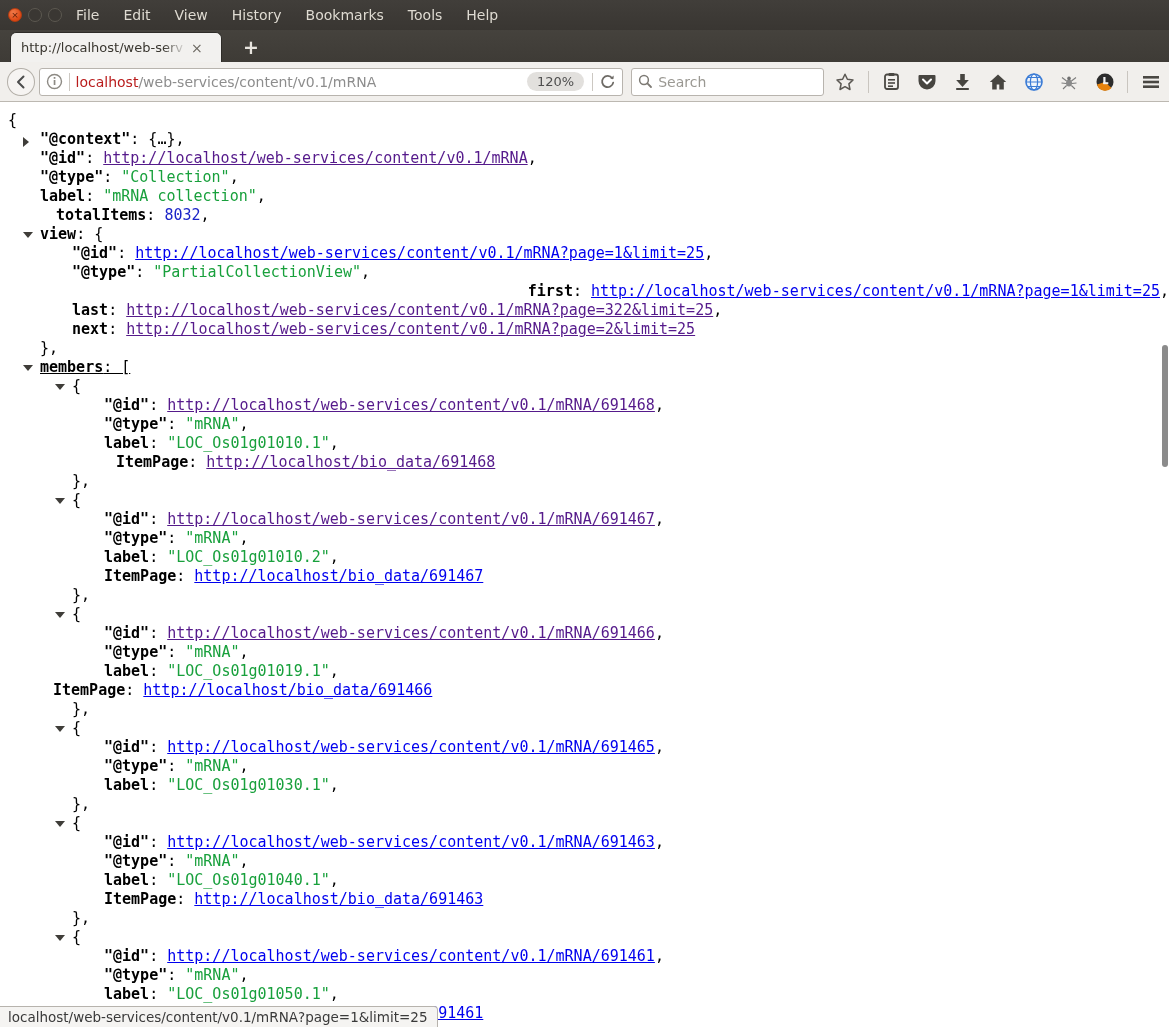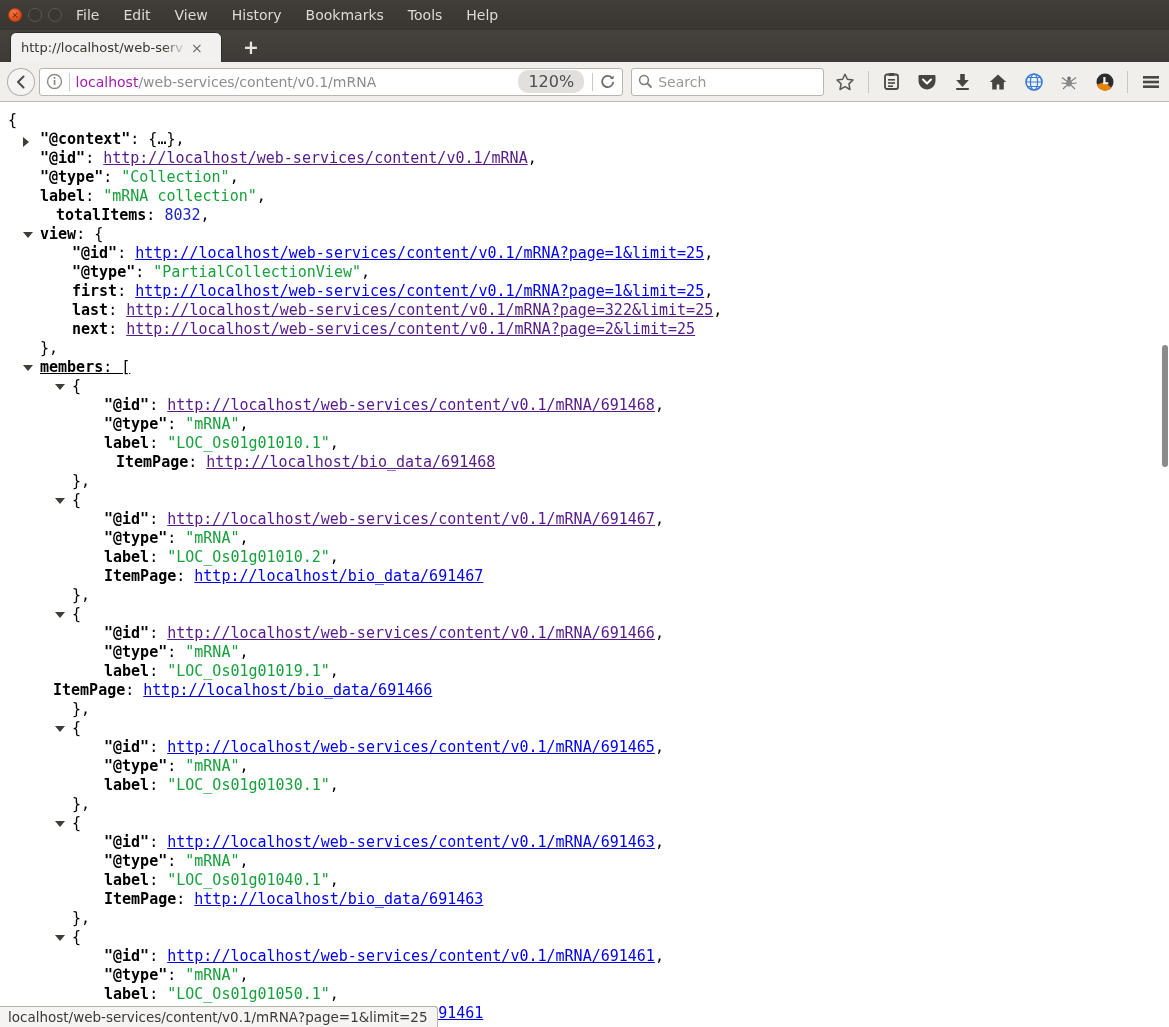--- a/index.html
+++ b/index.html
@@ -35,23 +35,23 @@
   
   .navbar { position:absolute; top:62px; left:0; width:1169px; height:40px; background:#f1efec;
     border-bottom:1px solid #bcb8b1; display:flex; align-items:center; }
   .backbtn { width:28px; height:28px; border-radius:50%; border:1px solid #b3afa8; background:#f6f4f2;
     margin-left:7px; display:flex; align-items:center; justify-content:center; }
   .urlbar { height:28px; width:595px; margin-left:4px; background:#fff; border:1px solid #b8b4ae;
     border-radius:3px; display:flex; align-items:center; padding:0 6px; }
   .vsep { width:1px; height:18px; background:#ccc8c2; margin:0 6px; }
   .toolbar-vsep { width:1px; height:22px; background:#c9c5bf; margin:0 5px; }
   .urltext { font-size:14px; white-space:nowrap; overflow:hidden; flex:1; }
-  .urltext .host { color:#a21caf; }
+  .urltext .host { color:#b91c1c; }
   .urltext .rest { color:#8d8d8d; }
-  .zoom-pill { background:#e2e0dd; border-radius:10px; color:#4e4e4e; font-size:16px;
+  .zoom-pill { background:#e2e0dd; border-radius:10px; color:#4e4e4e; font-size:13px;
     padding:2px 10px; margin-right:2px; }
   .searchbox { height:28px; width:193px; margin-left:8px; background:#fff; border:1px solid #b8b4ae;
     border-radius:3px; display:flex; align-items:center; padding:0 6px; }
   .searchbox input { border:none; outline:none; flex:1; font-size:14px; color:#333;
     font-family:"DejaVu Sans",sans-serif; background:transparent; margin-left:5px; }
   .searchbox input::placeholder { color:#9a9892; }
   .tbicon { width:26px; height:26px; display:flex; align-items:center; justify-content:center;
     margin:0 5px; }
 
   
@@ -213,21 +213,21 @@
 <div class="content" id="json-content">
     <div class="line" style="padding-left: 8px;"><span class="p">{</span></div>
     <div class="line" style="padding-left: 40px;"><span class="twisty right" style="left: 23px;"></span><span class="k">"@context"</span><span class="p">: {…},</span></div>
     <div class="line" style="padding-left: 40px;"><span class="k">"@id"</span><span class="p">: </span><a class="a av">http://localhost/web-services/content/v0.1/mRNA</a><span class="p">,</span></div>
     <div class="line" style="padding-left: 40px;"><span class="k">"@type"</span><span class="p">: </span><span class="s">"Collection"</span><span class="p">,</span></div>
     <div class="line" style="padding-left: 40px;"><span class="k">label</span><span class="p">: </span><span class="s">"mRNA collection"</span><span class="p">,</span></div>
     <div class="line" style="padding-left: 56px;"><span class="k">totalItems</span><span class="p">: </span><span class="n">8032</span><span class="p">,</span></div>
     <div class="line" style="padding-left: 40px;"><span class="twisty down" style="left: 23px;"></span><span class="k">view</span><span class="p">: {</span></div>
     <div class="line" style="padding-left: 72px;"><span class="k">"@id"</span><span class="p">: </span><a class="a">http://localhost/web-services/content/v0.1/mRNA?page=1&amp;limit=25</a><span class="p">,</span></div>
     <div class="line" style="padding-left: 72px;"><span class="k">"@type"</span><span class="p">: </span><span class="s">"PartialCollectionView"</span><span class="p">,</span></div>
-    <div class="line" style="padding-left: 72px;"><span class="k">first</span><span class="p">: </span><a class="a">http://localhost/web-services/content/v0.1/mRNA?page=1&amp;limit=25</a><span class="p">,</span></div>
+    <div class="line" style="padding-left: 72px; text-align: right;"><span class="k">first</span><span class="p">: </span><a class="a">http://localhost/web-services/content/v0.1/mRNA?page=1&amp;limit=25</a><span class="p">,</span></div>
     <div class="line" style="padding-left: 72px;"><span class="k">last</span><span class="p">: </span><a class="a av">http://localhost/web-services/content/v0.1/mRNA?page=322&amp;limit=25</a><span class="p">,</span></div>
     <div class="line" style="padding-left: 72px;"><span class="k">next</span><span class="p">: </span><a class="a av">http://localhost/web-services/content/v0.1/mRNA?page=2&amp;limit=25</a></div>
     <div class="line" style="padding-left: 40px;"><span class="p">},</span></div>
     <div class="line" style="padding-left: 40px; text-decoration: underline;"><span class="twisty down" style="left: 23px;"></span><span class="k">members</span><span class="p">: [</span></div>
     <div class="line" style="padding-left: 72px;"><span class="twisty down" style="left: 55px;"></span><span class="p">{</span></div>
     <div class="line" style="padding-left: 104px;"><span class="k">"@id"</span><span class="p">: </span><a class="a av">http://localhost/web-services/content/v0.1/mRNA/691468</a><span class="p">,</span></div>
     <div class="line" style="padding-left: 104px;"><span class="k">"@type"</span><span class="p">: </span><span class="s">"mRNA"</span><span class="p">,</span></div>
     <div class="line" style="padding-left: 104px;"><span class="k">label</span><span class="p">: </span><span class="s">"LOC_Os01g01010.1"</span><span class="p">,</span></div>
     <div class="line" style="padding-left: 116px;"><span class="k">ItemPage</span><span class="p">: </span><a class="a av">http://localhost/bio_data/691468</a></div>
     <div class="line" style="padding-left: 72px;"><span class="p">},</span></div>

